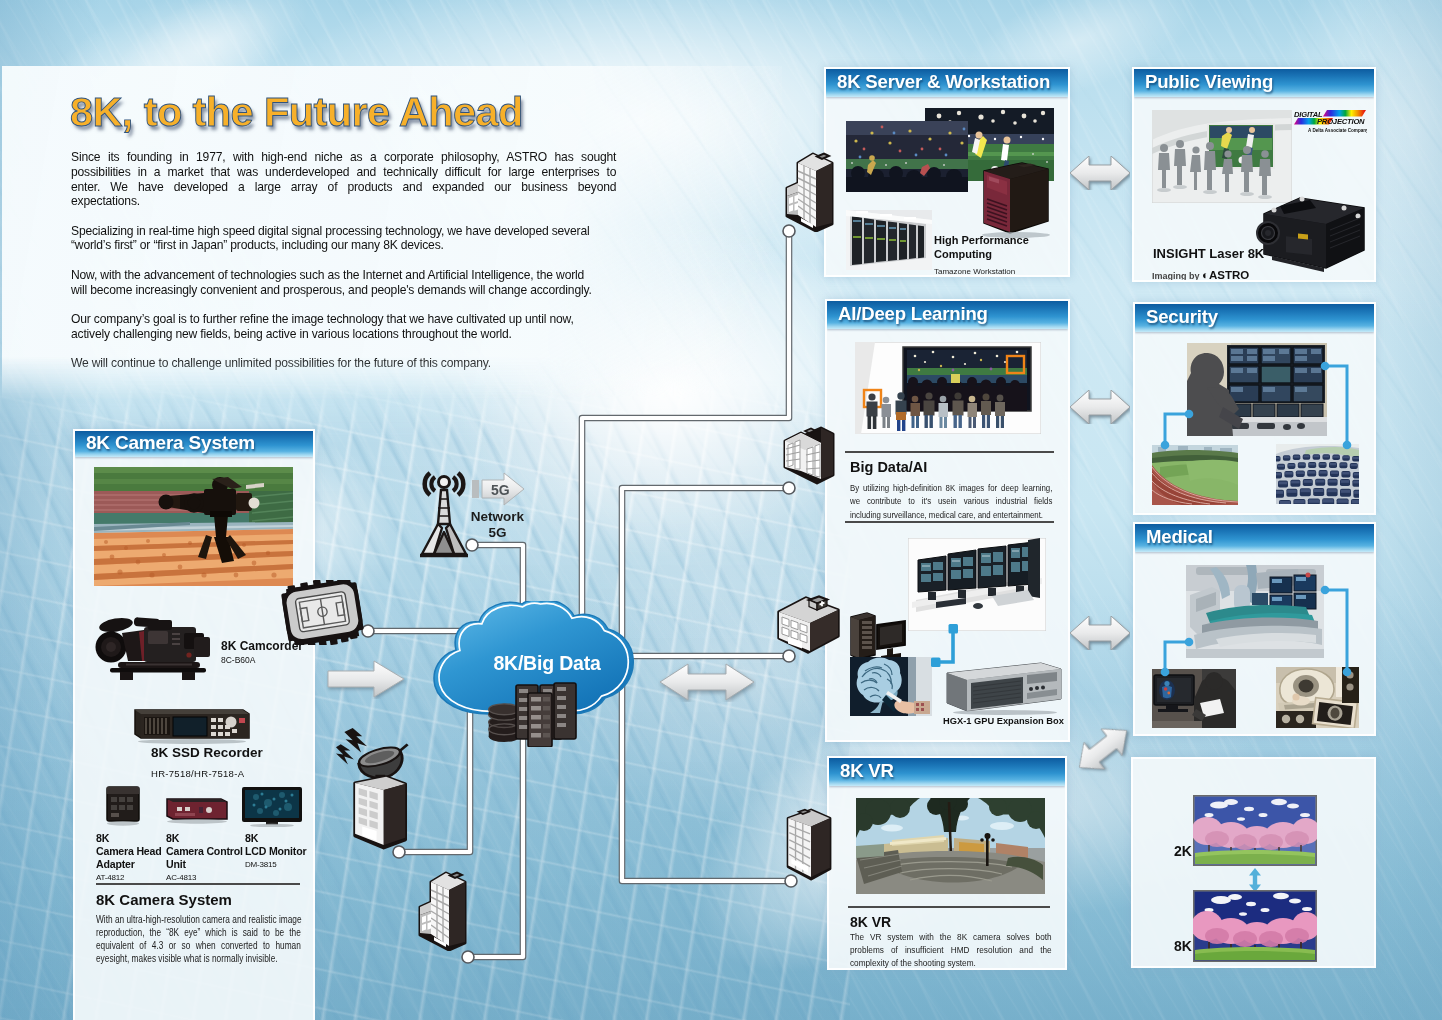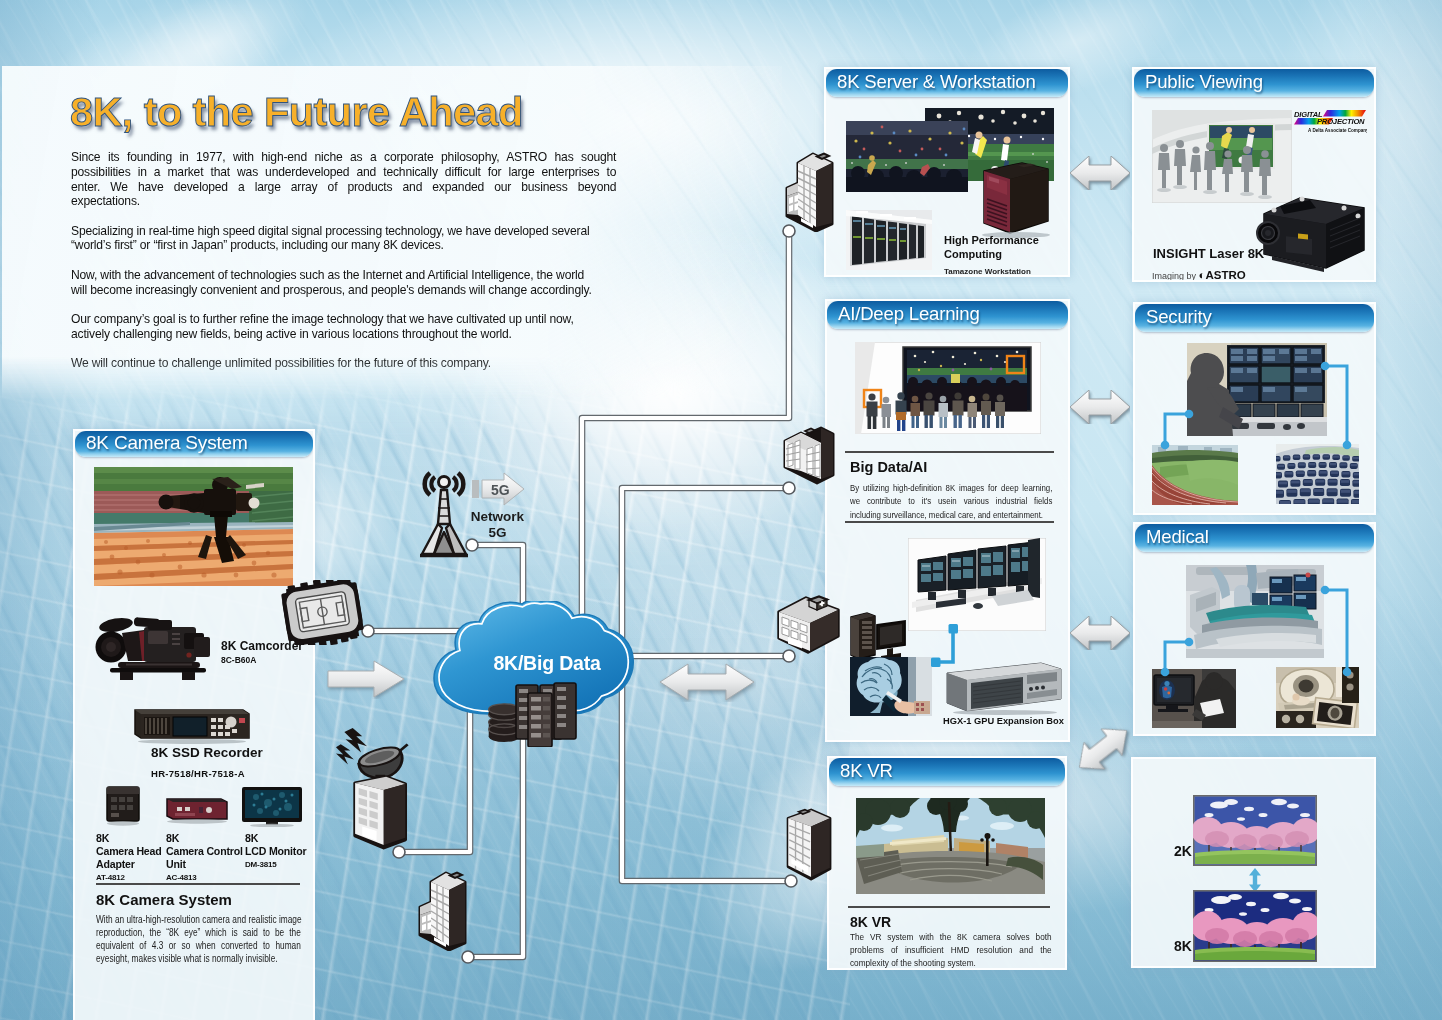--- a/index.html
+++ b/index.html
@@ -43,25 +43,25 @@
  background:linear-gradient(100deg, rgba(246,251,253,.97) 0%, rgba(246,251,253,.95) 70%, rgba(246,251,253,0) 96%);
  -webkit-mask-image:linear-gradient(180deg,#000 87%,rgba(0,0,0,0) 100%);}
 #intro h1{margin:0;position:absolute;left:68px;top:22px;font-size:41.5px;color:#f7b02a;font-weight:bold;letter-spacing:-0.6px;
  -webkit-text-stroke:0.9px #31547e;text-shadow:2.5px 3.5px 3.5px rgba(85,100,125,.7);}
 #intro .txt{position:absolute;left:69px;top:84px;width:594px;font-size:13.2px;line-height:14.8px;color:#111;letter-spacing:-0.2px;transform:scaleX(.918);transform-origin:left top;}
 #intro .txt p{margin:0 0 14.5px 0;}
 .jl{display:block;text-align:justify;text-align-last:justify;white-space:nowrap;}
 
 .panel{position:absolute;background:rgba(243,248,251,.92);border:2px solid rgba(255,255,255,.9);box-shadow:0 0 8px rgba(130,170,200,.4);z-index:1;overflow:hidden;}
 #page > svg.abs{z-index:2;}
-.hd{position:absolute;left:0;top:0;right:0;height:28px;color:#fff;font-weight:normal;font-size:18.6px;line-height:26px;padding-left:11px;white-space:nowrap;letter-spacing:-0.2px;overflow:hidden;
+.hd{position:absolute;left:0;top:0;right:0;height:28px;color:#fff;font-weight:bold;font-size:18.6px;line-height:26px;padding-left:11px;white-space:nowrap;letter-spacing:-0.2px;overflow:hidden;
  background:linear-gradient(180deg,#0d5ca0 0%,#1a74b6 25%,#2e93d0 55%,#57b2e2 78%,#9dd6f0 91%,#c6eaf8 100%);
- text-shadow:1px 2px 2px rgba(8,40,78,.55);box-shadow:0 1px 2px rgba(30,60,100,.3);border-radius:11px;} 
+ text-shadow:1px 2px 2px rgba(8,40,78,.55);box-shadow:0 1px 2px rgba(30,60,100,.3);} 
 .cap{position:absolute;color:#111;font-weight:bold;}
-.cap small{display:block;font-weight:bold;}
+.cap small{display:block;font-weight:normal;}
 .hr{position:absolute;height:2px;background:#4a4a4a;}
 .jt{position:absolute;color:#222;text-align:justify;}
 </style>
 </head>
 <body>
 <div id="page">
   <div class="bgbase"></div>
   <div class="streaks1"></div>
   <div class="streaks2"></div>
   <div class="edges"></div>
@@ -748,21 +748,21 @@
           <rect x="43" y="29" width="7" height="2"></rect>
           <rect x="54" y="30" width="6" height="2"></rect>
         </g>
       <polygon points="0,0 86,10 86,14 0,6" fill="#fafbfb"></polygon>
       <g fill="#ffffff">
           <rect x="10" y="1" width="12" height="2.5"></rect>
           <rect x="34" y="4" width="12" height="2.5"></rect>
           <rect x="58" y="7" width="12" height="2.5"></rect>
         </g>
     </svg>
-    <div class="cap" style="left:118px;top:165px;font-size:11px;line-height:13.5px">High Performance<br>Computing<small style="font-size:8px;margin-top:4px;color:#222">Tamazone Workstation</small></div>
+    <div class="cap" style="left:108px;top:165px;font-size:11px;line-height:13.5px">High Performance<br>Computing<small style="font-size:8px;margin-top:4px;color:#222">Tamazone Workstation</small></div>
   </div>
 
   <div class="panel" id="p-ai" style="left:825px;top:299px;width:245px;height:443px">
     <div class="hd">AI/Deep Learning</div>
     <svg class="abs" style="left:28px;top:41px" width="186" height="92" viewBox="0 0 186 92">
       <rect width="186" height="92" fill="#fdfdfd" stroke="#cccccc" stroke-width="1"></rect>
       <polygon points="0,0 20,0 6,92 0,92" fill="#e9e9e9"></polygon>
       <rect x="48" y="5" width="128" height="64" fill="#10141f" stroke="#3a3a3a" stroke-width="1.5"></rect>
       <rect x="52" y="8" width="120" height="22" fill="#1a2334"></rect>
       <rect x="52" y="26" width="120" height="9" fill="#3f7a42"></rect>
@@ -1141,21 +1141,21 @@
         </g>
       <g stroke="#26272c" stroke-width="1">
           <line x1="84" y1="44" x2="114" y2="32"></line>
           <line x1="84" y1="50" x2="114" y2="38"></line>
           <line x1="84" y1="56" x2="114" y2="44"></line>
           <line x1="84" y1="62" x2="114" y2="50"></line>
         </g>
       <path d="M26,70 L78,82 L78,86 L26,74 Z" fill="#222327"></path>
     </svg>
     <div class="cap" style="left:19px;top:177px;font-size:13px">INSIGHT Laser 8K</div>
-    <div class="cap" style="left:18px;top:200px;font-size:9px;color:#444;font-weight:normal">Imaging by <b style="font-size:11.5px;color:#111">◐ASTRO</b></div>
+    <div class="cap" style="left:18px;top:200px;font-size:9px;color:#444;font-weight:bold">Imaging by <b style="font-size:11.5px;color:#111">◐ASTRO</b></div>
   </div>
 
   <div class="panel" id="p-sec" style="left:1133px;top:302px;width:243px;height:213px">
     <div class="hd">Security</div>
     <svg class="abs" style="left:52px;top:39px" width="140" height="93" viewBox="0 0 140 93">
       <rect width="140" height="93" fill="#c9c2ae"></rect>
       <rect x="0" y="0" width="44" height="93" fill="#d8d2c0"></rect>
       <rect x="40" y="2" width="98" height="58" fill="#20262e"></rect>
       <g stroke="#0e1218" stroke-width="1.4">
         <rect x="42" y="4" width="30" height="17" fill="#2a3d55"></rect>

